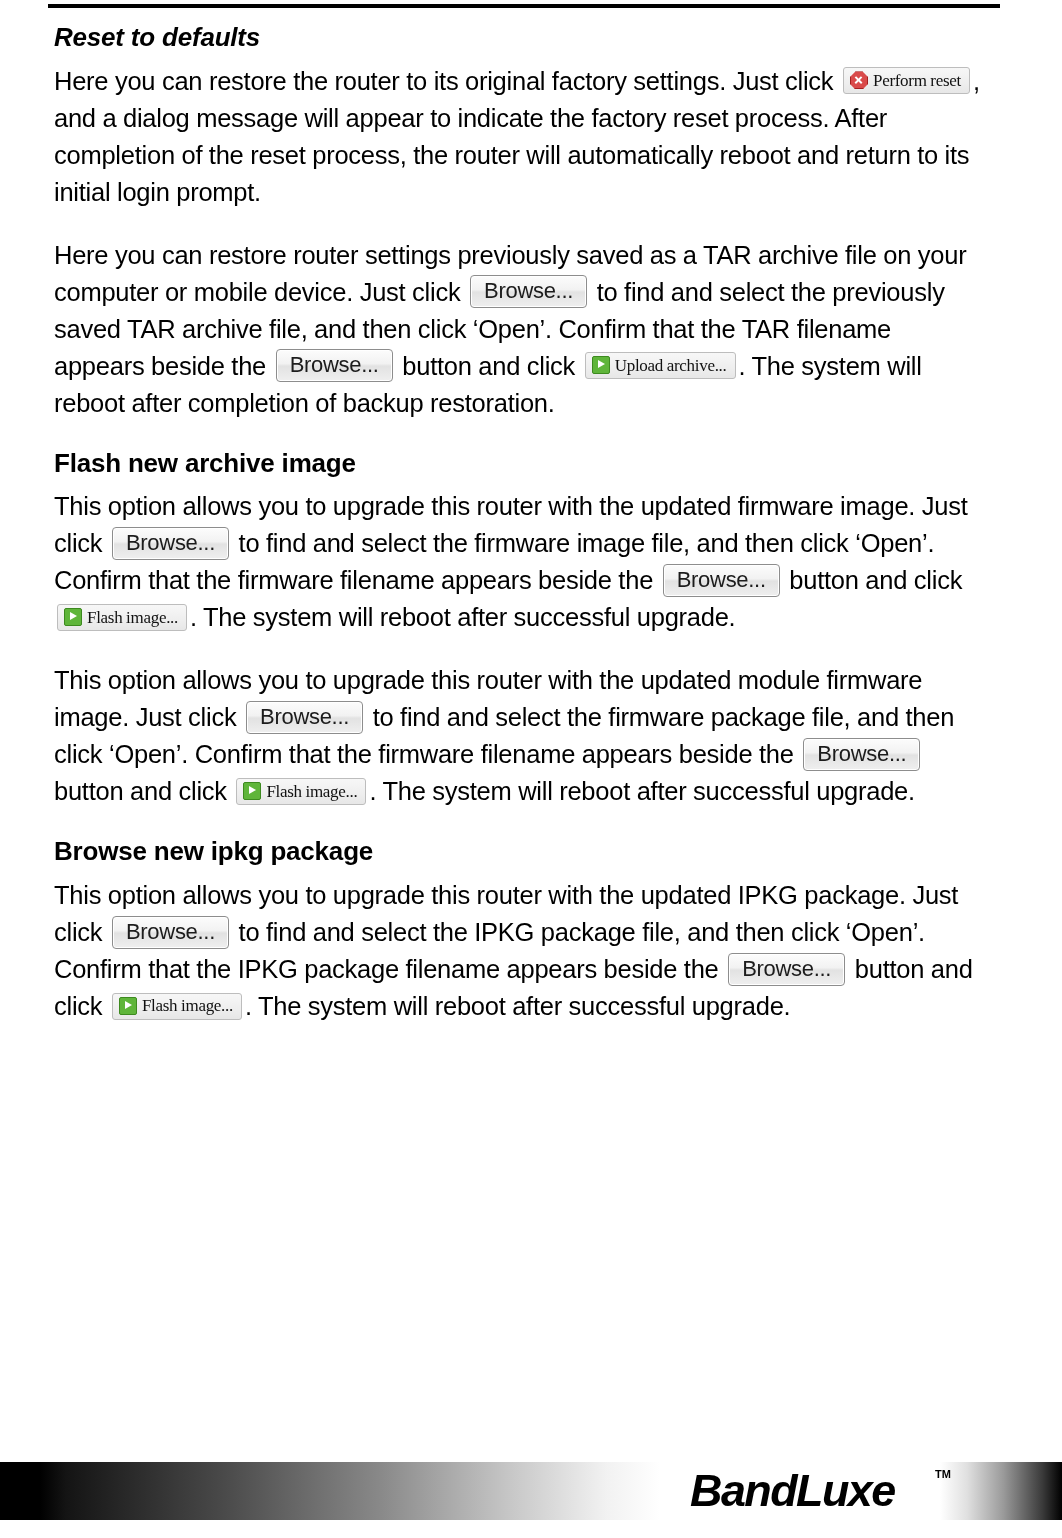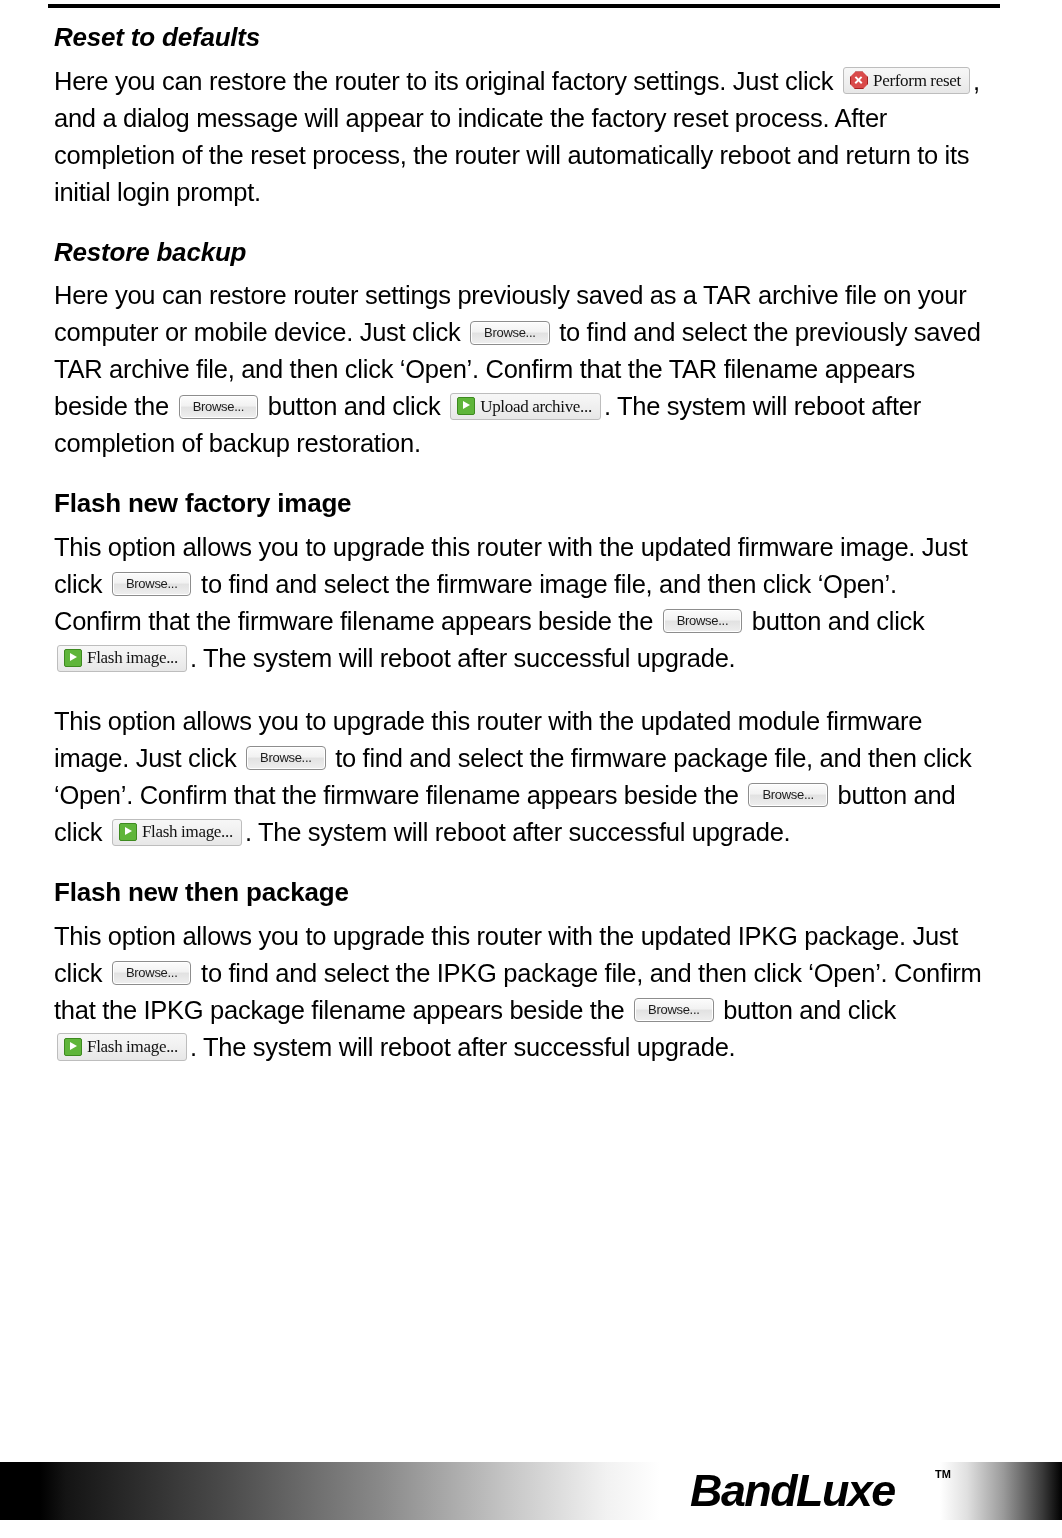--- a/index.html
+++ b/index.html
@@ -74,21 +74,21 @@
   }
 
   
   .btn-browse {
     border: 1px solid #8d8d8d;
     border-radius: 4px;
     background: linear-gradient(to bottom, #fcfcfc 0%, #f2f2f2 44%, #e2e2e2 52%, #efefef 100%);
     box-shadow: inset 0 0 0 1px #ffffff;
     padding: 4px 13px 5px 13px;
     font-family: "Liberation Sans", sans-serif;
-    font-size: 13px;
+    font-size: 22px;
     color: #1c1c1c;
     letter-spacing: -0.3px;
     margin: 0 3px;
     top: -2px;
   }
 
   
   .btn-icon {
     border: 1px solid #bdbdbd;
     border-radius: 3px;
@@ -221,41 +221,40 @@
   <div class="content">
 
     <div class="sec">
       <h2 class="sec-title italic">Reset to defaults</h2>
       <p class="body">
         <span>Here you can restore the router to its original factory settings. Just click </span><span class="btn btn-icon"><span class="glyph ico-stop"></span><span class="label">Perform reset</span></span><span>, and a dialog message will appear to indicate the factory reset process. After completion of the reset process, the router will automatically reboot and return to its initial login prompt.</span>
       </p>
     </div>
 
     <div class="sec">
-      <h2 class="sec-title italic">Restore backup</h2>
       <p class="body">
         <span>Here you can restore router settings previously saved as a TAR archive file on your computer or mobile device. Just click </span><span class="btn btn-browse">Browse...</span><span> to find and select the previously saved TAR archive file, and then click ‘Open’. Confirm that the TAR filename appears beside the </span><span class="btn btn-browse">Browse...</span><span> button and click </span><span class="btn btn-icon"><span class="glyph ico-play"></span><span class="label">Upload archive...</span></span><span>. The system will reboot after completion of backup restoration.</span>
       </p>
     </div>
 
     <div class="sec">
-      <h2 class="sec-title">Flash new factory image</h2>
+      <h2 class="sec-title">Flash new archive image</h2>
       <p class="body">
         <span>This option allows you to upgrade this router with the updated firmware image. Just click </span><span class="btn btn-browse">Browse...</span><span> to find and select the firmware image file, and then click ‘Open’. Confirm that the firmware filename appears beside the </span><span class="btn btn-browse">Browse...</span><span> button and click </span><span class="btn btn-icon"><span class="glyph ico-play"></span><span class="label">Flash image...</span></span><span>. The system will reboot after successful upgrade.</span>
       </p>
     </div>
 
     <div class="sec">
       <p class="body">
         <span>This option allows you to upgrade this router with the updated module firmware image. Just click </span><span class="btn btn-browse">Browse...</span><span> to find and select the firmware package file, and then click ‘Open’. Confirm that the firmware filename appears beside the </span><span class="btn btn-browse">Browse...</span><span> button and click </span><span class="btn btn-icon"><span class="glyph ico-play"></span><span class="label">Flash image...</span></span><span>. The system will reboot after successful upgrade.</span>
       </p>
     </div>
 
     <div class="sec">
-      <h2 class="sec-title">Flash new then package</h2>
+      <h2 class="sec-title">Browse new ipkg package</h2>
       <p class="body">
         <span>This option allows you to upgrade this router with the updated IPKG package. Just click </span><span class="btn btn-browse">Browse...</span><span> to find and select the IPKG package file, and then click ‘Open’. Confirm that the IPKG package filename appears beside the </span><span class="btn btn-browse">Browse...</span><span> button and click </span><span class="btn btn-icon"><span class="glyph ico-play"></span><span class="label">Flash image...</span></span><span>. The system will reboot after successful upgrade.</span>
       </p>
     </div>
 
 
   </div>
 
   <div class="page-number">24</div>
 

